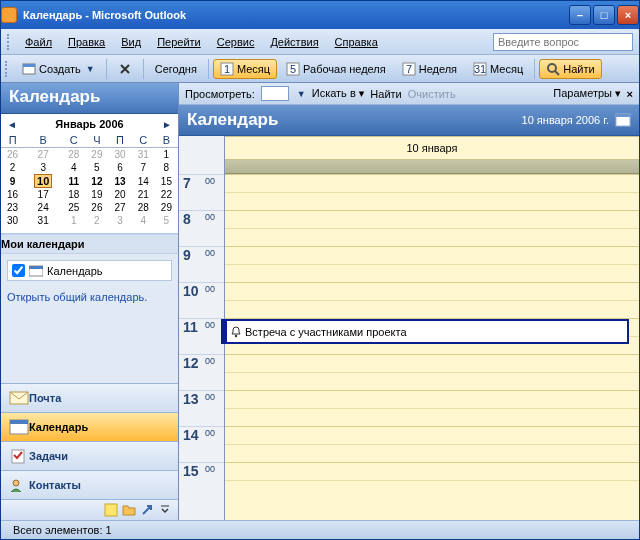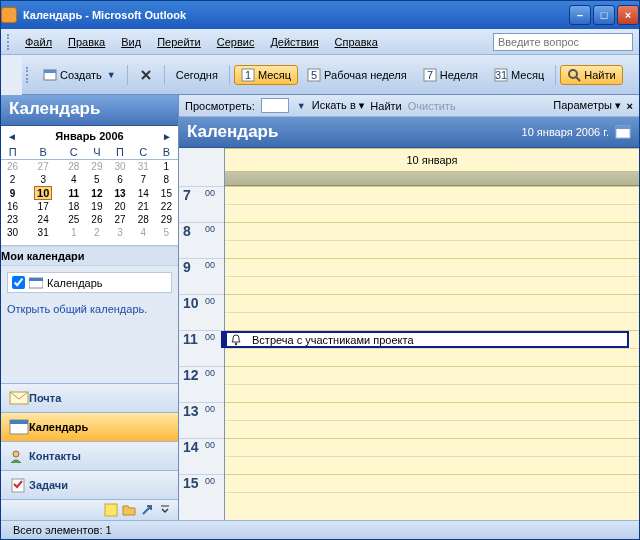--- a/index.html
+++ b/index.html
@@ -9,21 +9,21 @@
 .titlebar .appicon { width: 16px; height: 16px; background: #f7a13a; border-radius: 3px; margin-right: 6px; border:1px solid #c46a0a; }
 .titlebar .title { flex: 1; }
 .winbtns { display: flex; gap: 2px; }
 .winbtn { width: 22px; height: 20px; background: linear-gradient(#6fa6e8,#2f6bc5); border: 1px solid #0a3a8a; border-radius: 3px; display: flex; align-items: center; justify-content: center; color: #fff; font-weight: bold; cursor: pointer; }
 .winbtn.close { background: linear-gradient(#e87b5d,#c34223); }
 .menubar { background: linear-gradient(#dfeaf8,#c3d6ef); height: 26px; display: flex; align-items: center; padding: 0 6px; border-bottom: 1px solid #9ab5da; }
 .menubar .grip { width: 4px; height: 16px; border-left: 2px dotted #7d99c4; margin-right: 6px; }
 .menuitem { padding: 3px 8px; cursor: pointer; }
 .menuitem u { text-decoration: underline; }
 .askbox { margin-left: auto; width: 140px; height: 18px; border: 1px solid #7b9cc8; background: #fff; color: #7a7a7a; padding: 1px 4px; }
-.toolbar { background: linear-gradient(#dfeaf8,#b6cdeb); height: 40px; display: flex; align-items: center; padding: 0 4px; gap: 2px; border-bottom: 1px solid #6e8db8; margin-left: 21px; }
+.toolbar { background: linear-gradient(#dfeaf8,#b6cdeb); height: 28px; display: flex; align-items: center; padding: 0 4px; gap: 2px; border-bottom: 1px solid #6e8db8; }
 .tbtn { display: flex; align-items: center; gap: 3px; padding: 2px 6px; border: 1px solid transparent; border-radius: 3px; cursor: pointer; }
 .tbtn.active { background: linear-gradient(#ffe7a2,#ffc24a); border: 1px solid #c48a1e; }
 .tbtn .ico { width: 14px; height: 14px; }
 .sep { width: 1px; height: 20px; background: #9ab5da; margin: 0 2px; }
 .dropdownarrow { font-size: 9px; color: #1b3e74; margin-left: 2px; }
 .body { flex: 1; display: flex; overflow: hidden; }
 .navpane { width: 178px; background: #e0e9f4; border-right: 1px solid #6e8db8; display: flex; flex-direction: column; }
 .navhdr { background: linear-gradient(#7aa5de,#4474b9); color: #fff; font-size: 17px; font-weight: bold; padding: 4px 8px 6px; border-bottom: 1px solid #2f5694; }
 .datenav { background: #fff; border-bottom: 1px solid #b7c8e0; padding: 3px 0 6px; }
 .datenav .monthrow { display: flex; justify-content: space-between; align-items: center; font-weight: bold; padding: 1px 6px 3px; }
@@ -53,21 +53,21 @@
 .dayhdr { text-align: center; background: #fff7d0; border: 1px solid #c9c08e; border-left: none; border-right: none; padding: 5px; }
 .alldayrow { height: 14px; background: linear-gradient(#c7c7a8,#b3b395); border-bottom: 1px solid #8d8d70; }
 .timegrid { flex: 1; display: flex; overflow: hidden; }
 .timecol { width: 46px; background: #eef2f7; border-right: 1px solid #7c94b8; }
 .timeslot { height: 36px; border-top: 1px solid #c8d4e6; position: relative; padding-left: 4px; }
 .timeslot .hr { font-size: 14px; color: #2b466f; font-weight: bold; }
 .timeslot .mn { font-size: 9px; color: #2b466f; position: absolute; top: 1px; left: 26px; }
 .apptcol { flex: 1; background: #fff7d0; position: relative; }
 .apptcol .line { height: 18px; border-top: 1px solid #e8dfa8; }
 .apptcol .line.hour { border-top: 1px solid #d8ce8a; }
-.appt { position: absolute; left: 0; right: 10px; height: 17px; background: #fff; border: 2px solid #0b1e90; display: flex; align-items: center; padding: 0 3px; gap: 10px; font-size: 11px; }
+.appt { position: absolute; left: 0; right: 10px; height: 25px; background: #fff; border: 2px solid #0b1e90; display: flex; align-items: center; padding: 0 3px; gap: 3px; font-size: 11px; }
 .appt .blueedge { position: absolute; left: -6px; top:-2px; bottom:-2px; width: 6px; background: #0b1e90; }
 .statusbar { background: linear-gradient(#d8e5f5,#bcd0eb); border-top: 1px solid #9ab5da; padding: 3px 12px; font-size: 11px; }
 svg { display: block; }
 </style>
 </head>
 <body>
 
 <div class="window">
   <div class="titlebar">
     <div class="appicon"></div>
@@ -250,31 +250,31 @@
         </div>
         <div class="navbtn active">
           <svg class="navico" viewBox="0 0 20 16">
               <rect x="1" y="1" width="18" height="14" fill="#fff" stroke="#888"></rect>
               <rect x="1" y="1" width="18" height="4" fill="#4b7cc0"></rect>
             </svg>
           <span>Календарь</span>
         </div>
         <div class="navbtn">
           <svg class="navico" viewBox="0 0 20 16">
+              <rect x="3" y="2" width="12" height="13" fill="#fff" stroke="#999"></rect>
+              <path d="M5 7 L8 10 L13 4" fill="none" stroke="#c83030" stroke-width="2"></path>
+            </svg>
+          <span>Задачи</span>
+        </div>
+        <div class="navbtn">
+          <svg class="navico" viewBox="0 0 20 16">
               <circle cx="7" cy="6" r="3" fill="#f0c080" stroke="#a06a30"></circle>
               <path d="M2 15 Q7 9 12 15" fill="#5a9a5a" stroke="#3a7a3a"></path>
             </svg>
           <span>Контакты</span>
-        </div>
-        <div class="navbtn">
-          <svg class="navico" viewBox="0 0 20 16">
-              <rect x="3" y="2" width="12" height="13" fill="#fff" stroke="#999"></rect>
-              <path d="M5 7 L8 10 L13 4" fill="none" stroke="#c83030" stroke-width="2"></path>
-            </svg>
-          <span>Задачи</span>
         </div>
         <div class="smallicons">
           <div>
               <svg viewBox="0 0 14 14">
                 <rect x="1" y="1" width="12" height="12" fill="#ffe66a" stroke="#c8a830"></rect>
               </svg>
             </div>
           <div>
               <svg viewBox="0 0 14 14">
                 <path d="M1 3 h5 l1 2 h6 v7 h-12 z" fill="#f7c15a" stroke="#b88a2a"></path>

